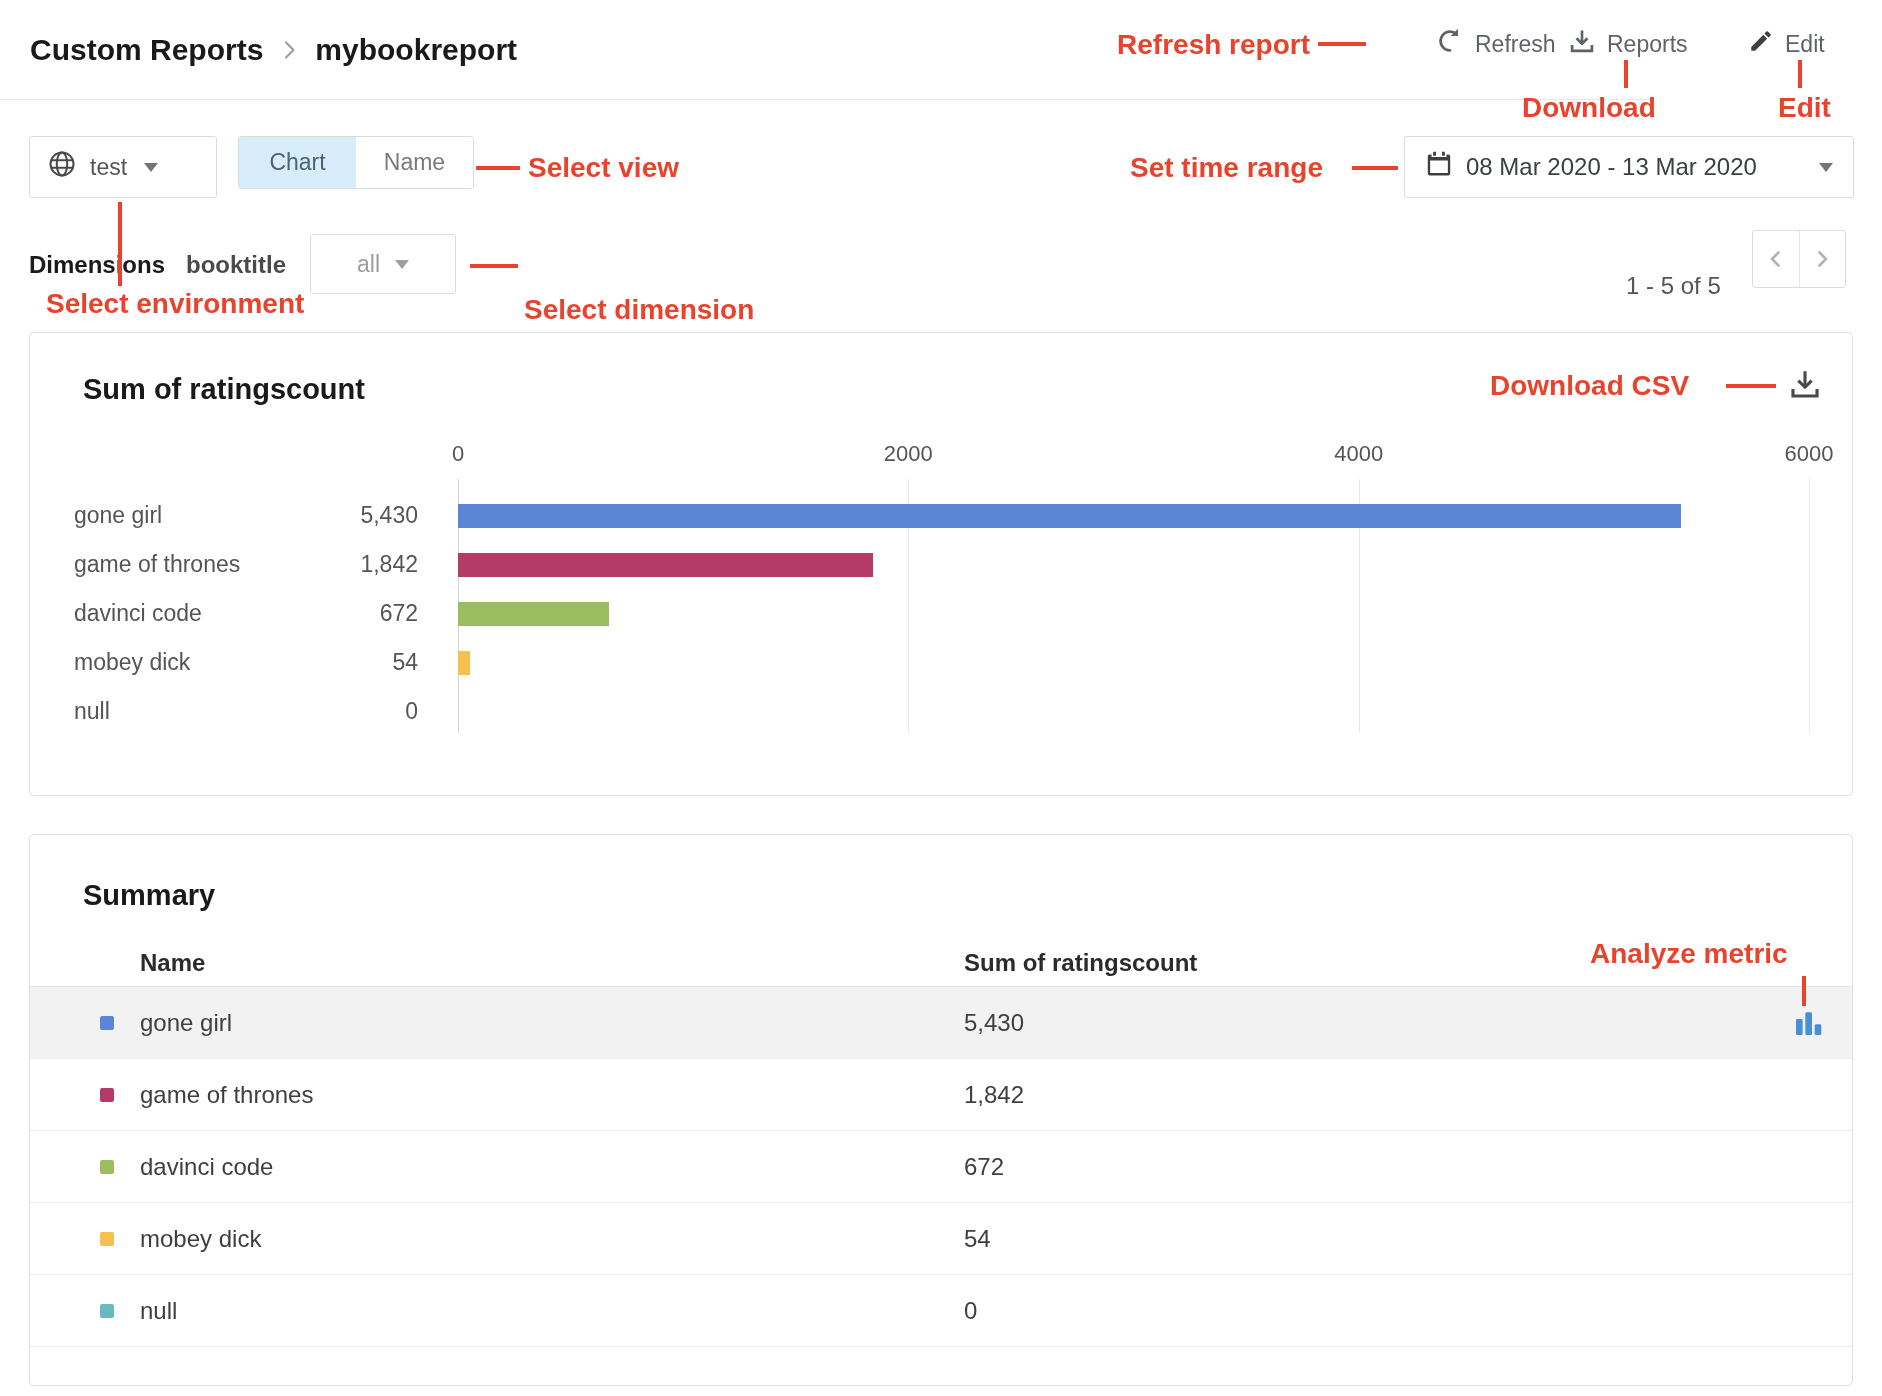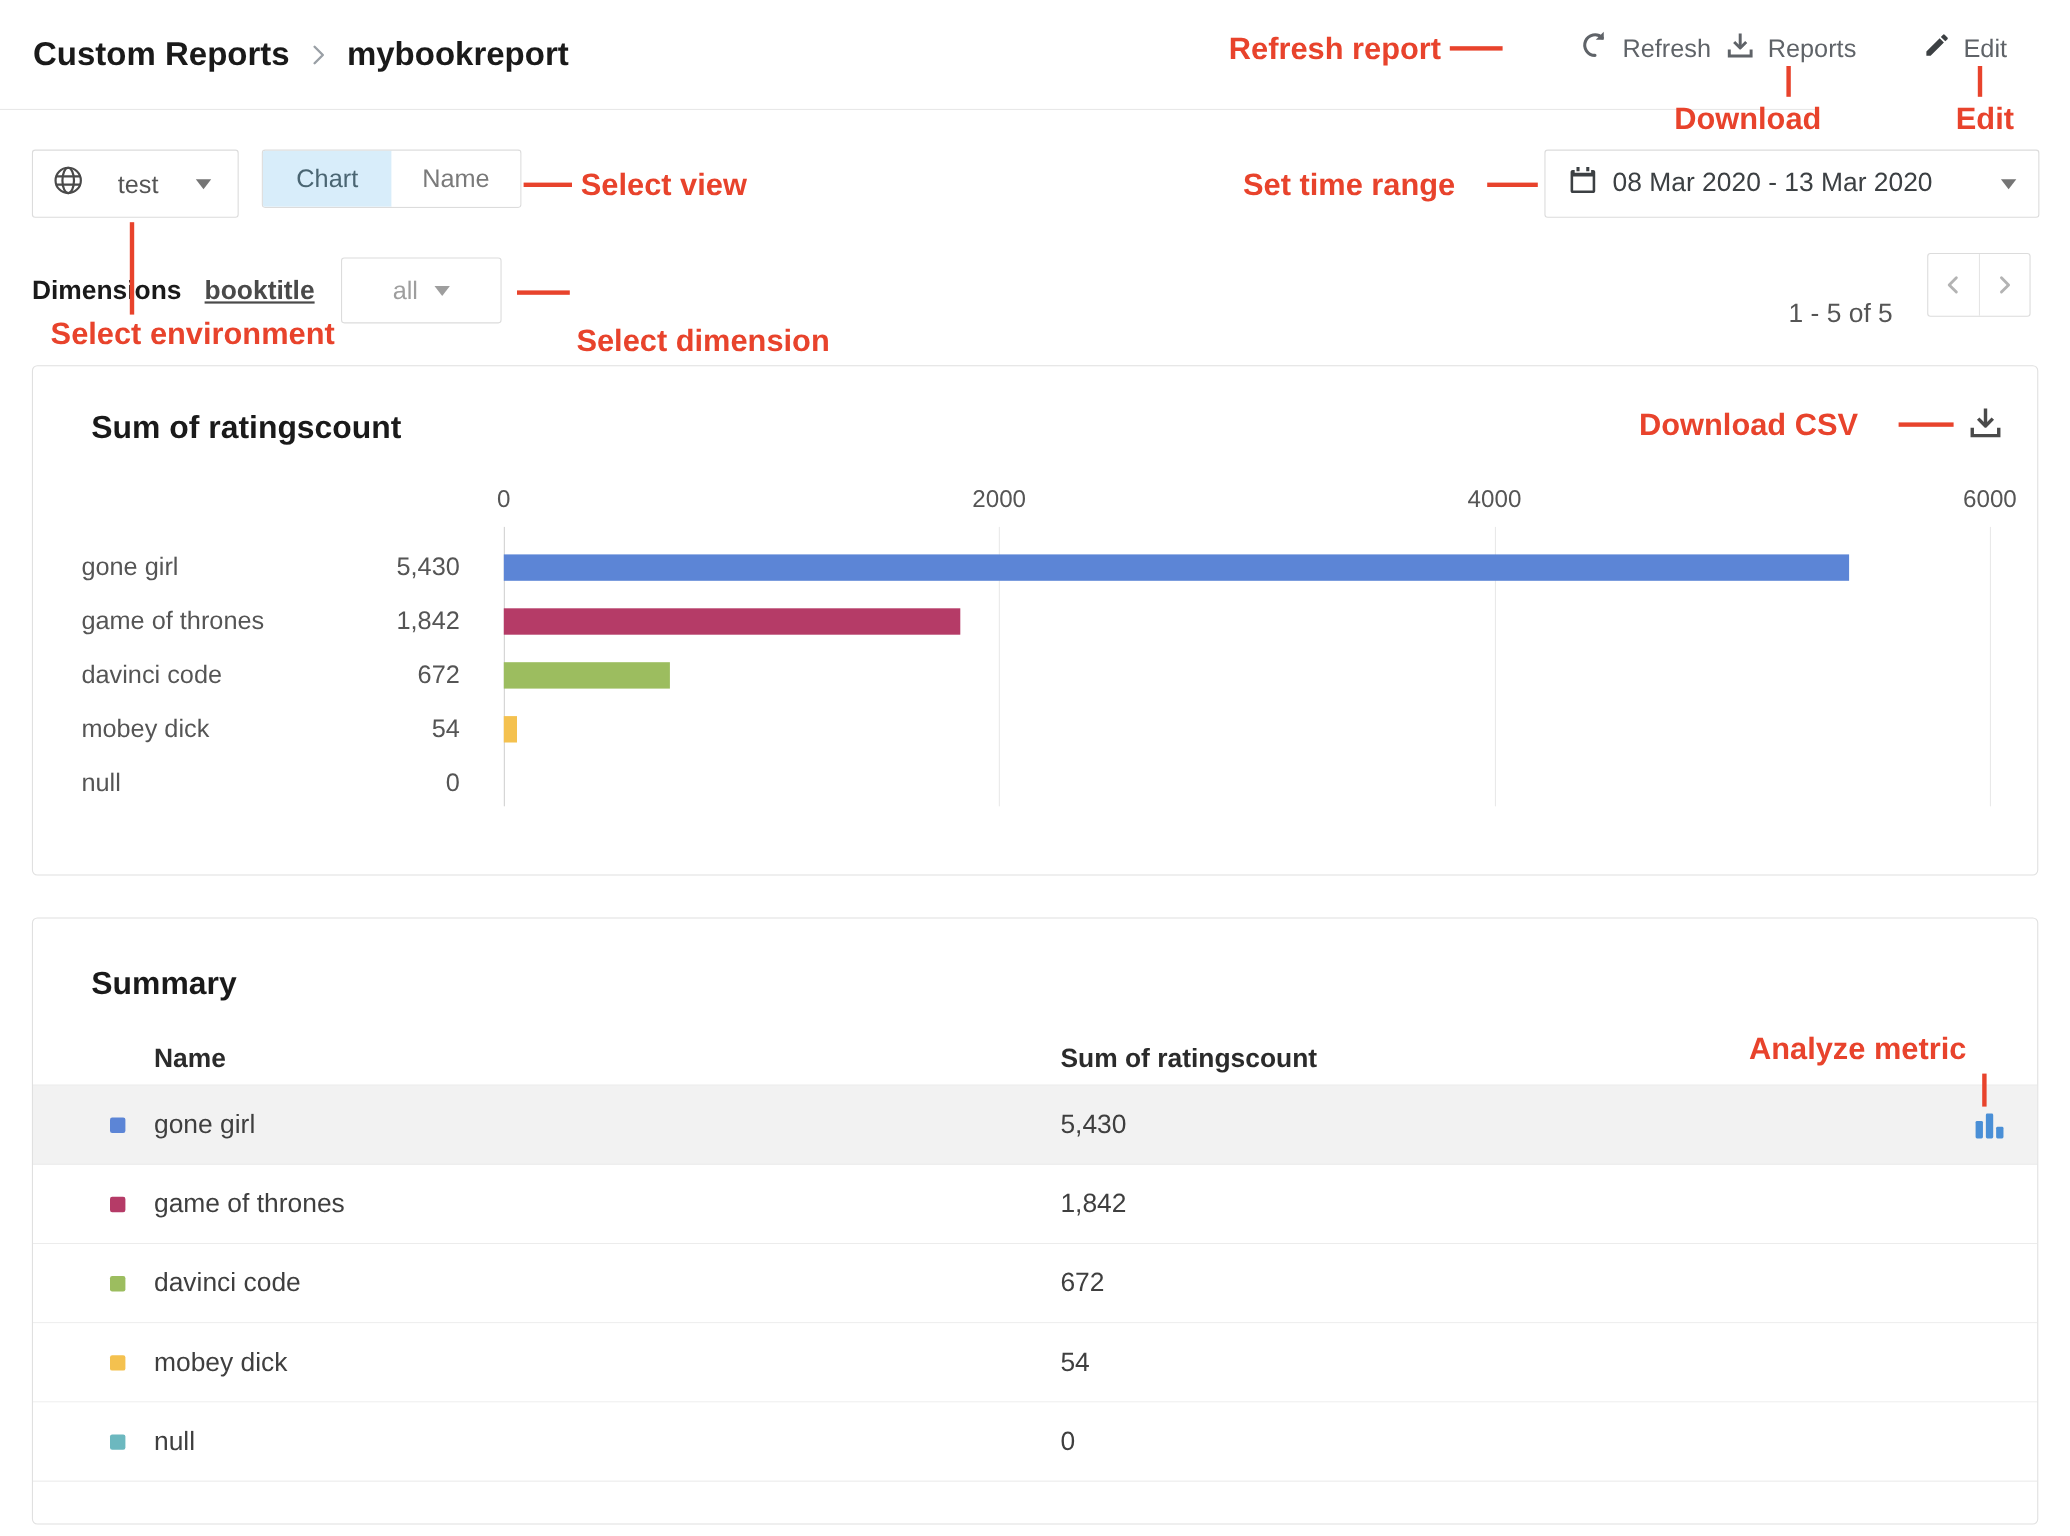--- a/index.html
+++ b/index.html
@@ -31,21 +31,21 @@
     font-family:inherit; font-size:23px; color:#5f6368;
   }
   .btn-refresh { left:1436px; }
   .btn-export  { left:1568px; }
   .btn-edit    { left:1748px; }
 
   
   .env-select {
     position:absolute; left:29px; top:136px; width:188px; height:62px;
     border:1px solid #dcdcdc; border-radius:3px; background:#fff;
-    display:flex; align-items:center; gap:30px; padding:0 17px;
+    display:flex; align-items:center; gap:13px; padding:0 17px;
     font-size:23px; color:#555; cursor:pointer;
   }
   .env-select .caret { margin-left:4px; }
   .segmented {
     position:absolute; left:238px; top:136px; height:53px;
     display:flex; border:1px solid #dcdcdc; border-radius:3px;
     overflow:hidden; background:#fff;
   }
   .seg-btn {
     width:117px; display:flex; align-items:center; justify-content:center;
@@ -63,21 +63,21 @@
 
   .caret {
     width:0; height:0;
     border-left:7px solid transparent; border-right:7px solid transparent;
     border-top:9px solid #757575;
   }
   .caret.light { border-top-color:#9e9e9e; }
 
   
   .dim-label { position:absolute; left:29px; top:251px; font-size:24px; font-weight:700; color:#1a1a1a; }
-  .dim-name  { position:absolute; left:186px; top:251px; font-size:24px; font-weight:600; color:#4a4a4a;text-decoration:underline; }
+  .dim-name  { position:absolute; left:186px; top:251px; font-size:24px; font-weight:600; color:#4a4a4a; }
   .dim-dropdown {
     position:absolute; left:310px; top:234px; width:146px; height:60px;
     border:1px solid #dcdcdc; border-radius:3px; background:#fff;
     display:flex; align-items:center; justify-content:center; gap:15px;
     font-size:23px; color:#9e9e9e; cursor:pointer;
   }
   .page-info { position:absolute; left:1626px; top:248px; font-size:24px; color:#555;margin-top:24px; }
   .pager {
     position:absolute; left:1752px; top:230px; width:94px; height:58px;
     border:1px solid #dcdcdc; border-radius:3px; background:#fff; display:flex;

